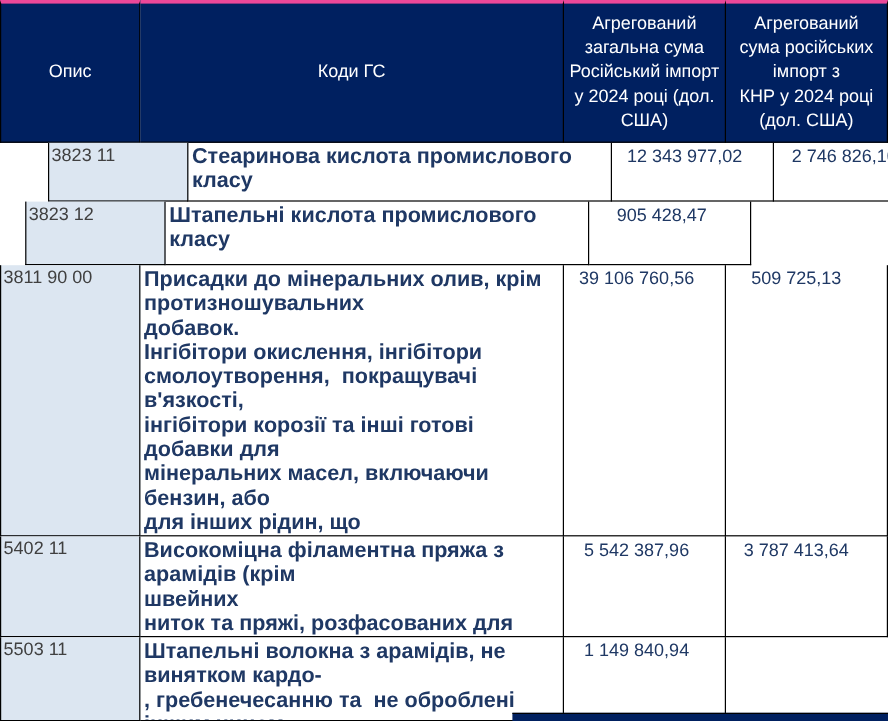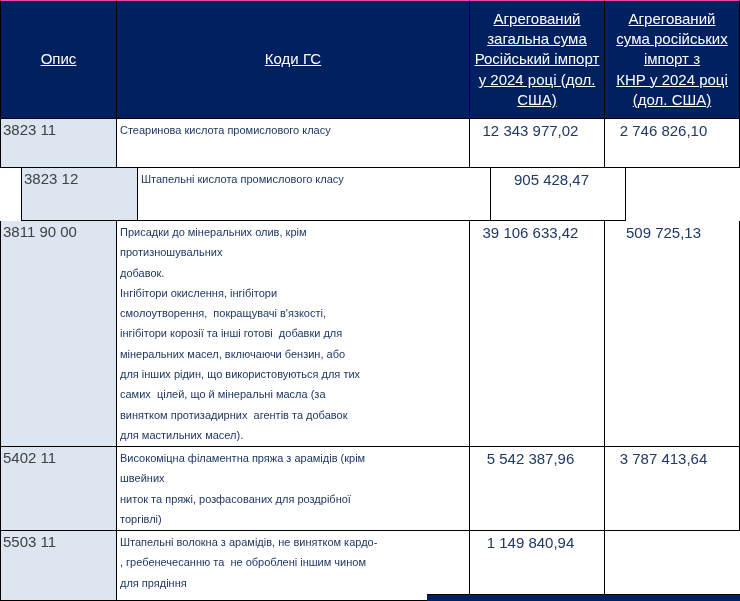--- a/index.html
+++ b/index.html
@@ -16,58 +16,59 @@
   .row {
     display: grid;
     grid-template-columns: 117px 353px 135px 135px;
   }
   .cell {
     border-right: 1px solid #000;
     border-bottom: 1px solid #000;
     overflow: hidden;
   }
   .row .cell:first-child { border-left: 1px solid #000; }
-  .row.header .cell { border-top: 1px solid #ec4899; text-decoration: underline; }
+  .row.header .cell { border-top: 3px solid #ec4899; }
 
   
   .row.header { height: 119px; }
   .row.header .cell {
     background: #002060;
     color: #ffffff;
     display: flex;
     align-items: center;
     justify-content: center;
     text-align: center;
     font-size: 15px;
     line-height: 20.3px;
     white-space: pre-line;
     padding: 2px 4px;
   }
 
   
-  .row.r1 { height: 49px; }
+  .row.r1 { height: 49px; padding-left: 40px; }
   .row.r2 { height: 53px; padding-left: 21px; }
   .row.r3 { height: 226px; }
   .row.r4 { height: 84px; }
   .row.r5 { height: 70px; }
 
   .cell.code {
     background: #dce6f1;
     color: #404040;
     font-size: 15px;
     line-height: 20.3px;
     padding: 1px 2px;
     white-space: nowrap;
   }
   .cell.desc {
     color: #1f3864;
-    font-size: 11px;
+    font-size: 18px;
     line-height: 20.3px;
     padding: 1px 4px 1px 3px;
     white-space: pre-wrap;
+    font-weight: bold;
   }
   .cell.num {
     color: #1f3864;
     font-size: 15px;
     line-height: 20.3px;
     padding: 2px 15px 0 2px;
     text-align: center;
     white-space: nowrap;
   }
   .cell.num.china { padding-right: 19px; }
@@ -122,21 +123,21 @@
 протизношувальних
 добавок.
 Інгібітори окислення, інгібітори
 смолоутворення,  покращувачі в'язкості,
 інгібітори корозії та інші готові  добавки для
 мінеральних масел, включаючи бензин, або
 для інших рідин, що використовуються для тих
 самих  цілей, що й мінеральні масла (за
 винятком протизадирних  агентів та добавок
 для мастильних масел).</div>
-    <div class="cell num">39 106 633,42</div>
+    <div class="cell num">39 106 760,56</div>
     <div class="cell num china">509 725,13</div>
   </div>
 
   <div class="row r4">
     <div class="cell code">5402 11</div>
     <div class="cell desc">Високоміцна філаментна пряжа з арамідів (крім
 швейних
 ниток та пряжі, розфасованих для роздрібної
 торгівлі)</div>
     <div class="cell num">5 542 387,96</div>

